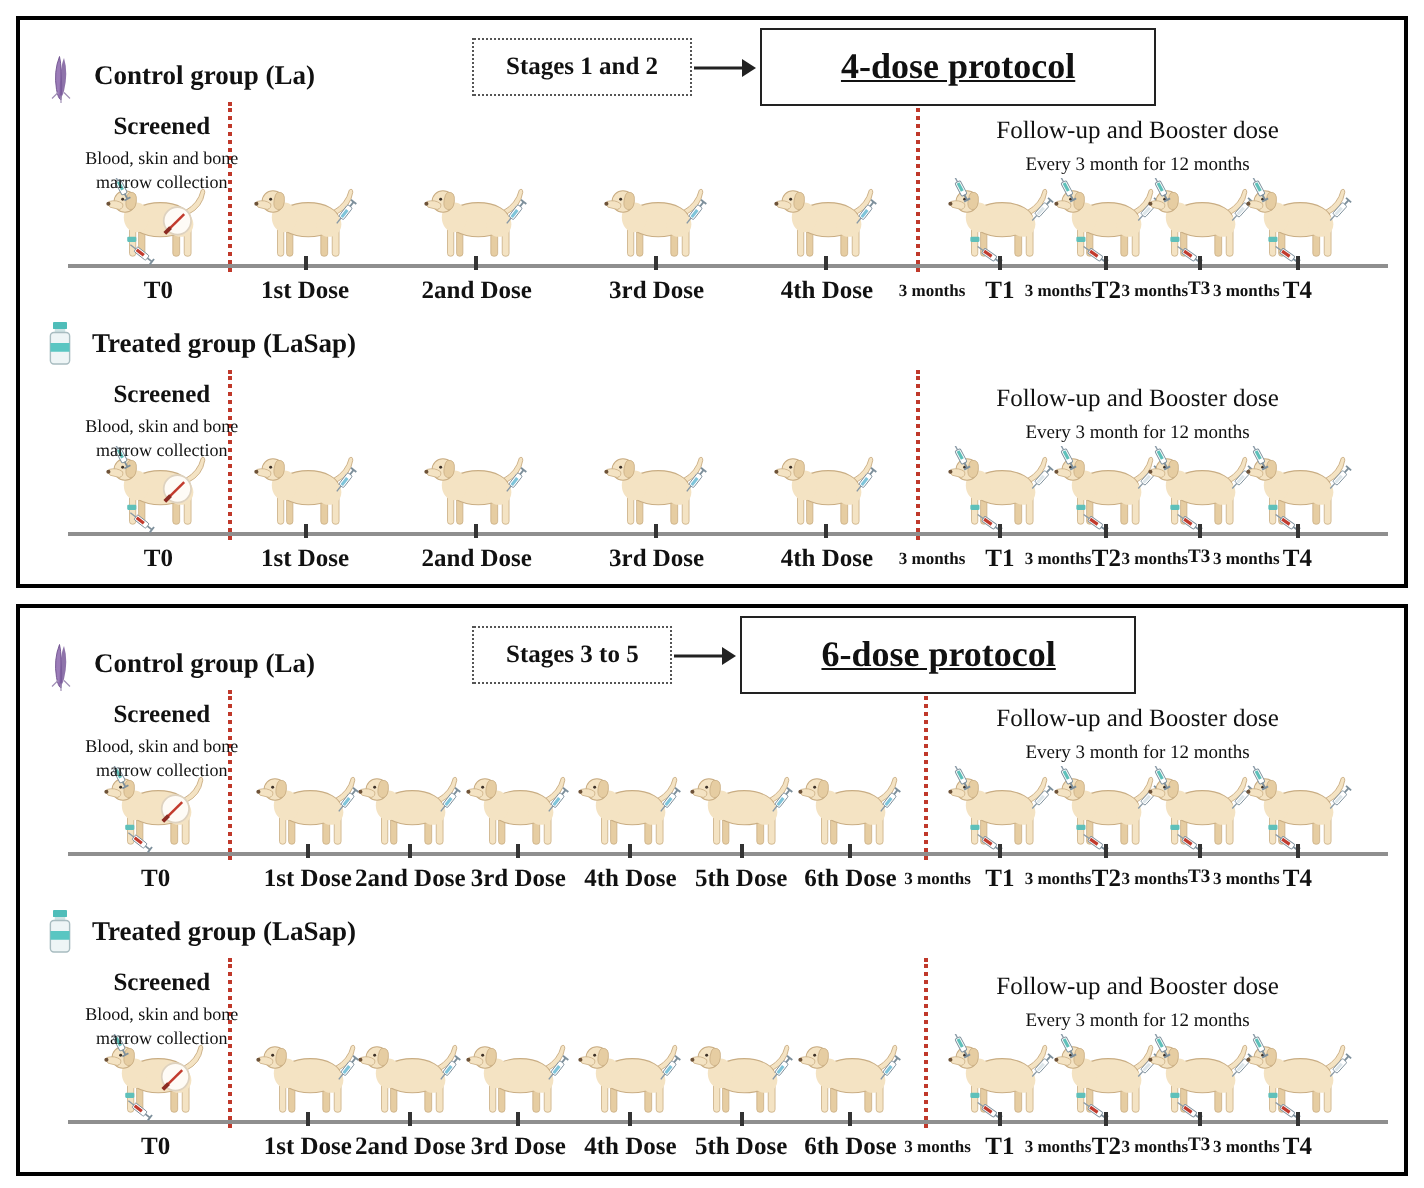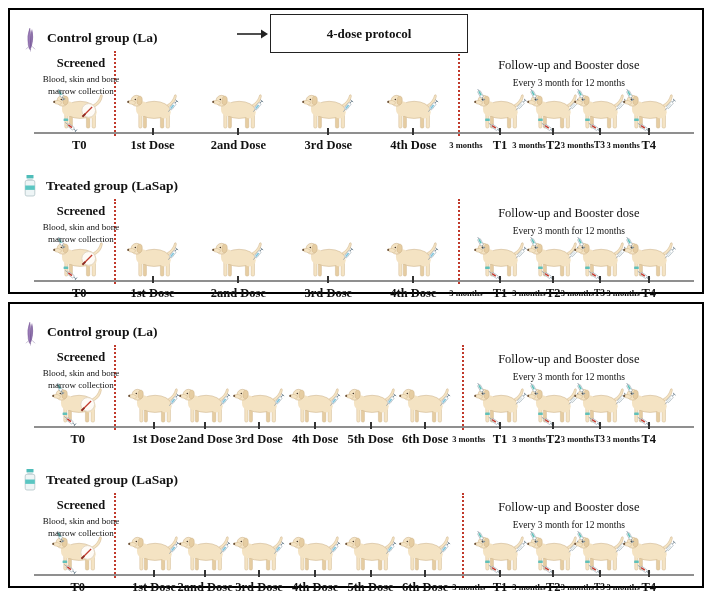--- a/index.html
+++ b/index.html
@@ -8,24 +8,24 @@
   .panel{position:absolute;left:8px;width:696px;border:2.5px solid #000;
          background:#fff;box-sizing:border-box;}
   #panel1{top:8px;height:286px;}
   #panel2{top:302px;height:286px;}
   .header{position:absolute;top:4px;left:226px;display:flex;align-items:center;z-index:6;}
   .stage-box{border:1.4px dotted #555;background:#fff;padding:6px 16px;
              font-weight:bold;font-size:12.5px;white-space:nowrap;}
   .arrow{margin:0 1px;display:block;}
   .protocol-box{border:1.6px solid #222;background:#fff;width:196px;height:37px;
                 display:flex;align-items:center;justify-content:center;
-                font-weight:bold;font-size:13px;}
+                font-weight:bold;font-size:18px;text-decoration:underline;}
   .group{position:absolute;left:0;right:0;height:136px;}
   .group.control{top:8px;}
-  .group.treated{top:156px;}
+  .group.treated{top:142px;}
   .group-head{position:absolute;top:12px;left:13px;display:flex;align-items:flex-start;gap:9px;z-index:3;}
   .gicon{display:block;margin-top:-4px;}
   .gtitle{font-weight:bold;font-size:13.5px;white-space:nowrap;}
   .screened{position:absolute;left:1.5%;width:17.5%;top:38px;text-align:center;z-index:3;}
   .s-title{font-weight:bold;font-size:12.5px;}
   .s-sub{font-size:9px;line-height:1.3;margin:3px auto 0;width:104px;}
   .followup{position:absolute;left:65%;width:31.5%;top:40px;text-align:center;z-index:3;}
   .f-title{font-weight:normal;font-size:12.5px;white-space:nowrap;}
   .f-sub{font-size:9.5px;margin-top:5px;}
   .timeline{position:absolute;inset:0;}
@@ -40,20 +40,21 @@
   .tl-label.sm{font-size:8.5px;font-weight:600;bottom:4px;}
   .tl-label.mid{font-size:9.5px;bottom:4px;}
 </style>
 </head>
 <body>
 
 <div id="fig">
 
   <section class="panel" id="panel1">
     <div class="header">
+      <div class="stage-box">Stages 1 and 2</div>
       <svg class="arrow" width="32" height="12" viewBox="0 0 32 12">
         <line x1="0" y1="6" x2="24" y2="6" stroke="#222" stroke-width="1.6"></line>
         <polygon points="24,1.5 31,6 24,10.5" fill="#222"></polygon>
       </svg>
       <div class="protocol-box">4-dose protocol</div>
     </div>
 
     <div class="group control">
       <div class="group-head">
         <span class="gicon">
@@ -718,20 +719,28 @@
               <rect x="24" y="51" width="8" height="4.5" rx="1" fill="#5fc0ba"></rect>
             </svg>
           </div>
           <div class="tl-tick" style="left:92.3%"></div>
           <div class="tl-label " style="left:92.3%">T4</div>
         </div>
     </div>
   </section>
 
   <section class="panel" id="panel2">
+    <div class="header">
+      <div class="stage-box">Stages 3 to 5</div>
+      <svg class="arrow" width="32" height="12" viewBox="0 0 32 12">
+        <line x1="0" y1="6" x2="24" y2="6" stroke="#222" stroke-width="1.6"></line>
+        <polygon points="24,1.5 31,6 24,10.5" fill="#222"></polygon>
+      </svg>
+      <div class="protocol-box">6-dose protocol</div>
+    </div>
 
     <div class="group control">
       <div class="group-head">
         <span class="gicon">
           <svg width="15" height="27" viewBox="0 0 20 34">
             <path d="M9,2 Q5,12 7,24 Q8,30 10,31 Q11,22 10,12 Q10,6 9,2 Z" fill="#9b7cb8" stroke="#6d4f8c" stroke-width="0.6"></path>
             <path d="M12,3 Q15,13 12,25 Q11,29 9,30 Q9,20 10,11 Q11,5 12,3 Z" fill="#7a5a9b" opacity="0.85"></path>
             <path d="M8,26 l-4,4 M10,28 l0,5 M12,26 l4,4" stroke="#a08fb5" stroke-width="0.8" fill="none"></path>
           </svg>
         </span>

